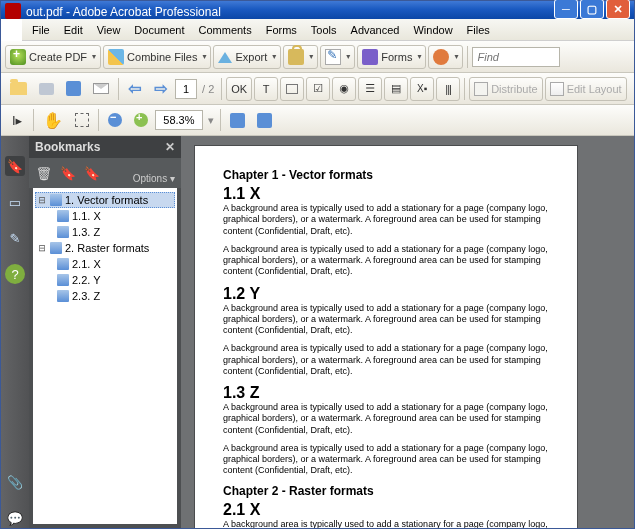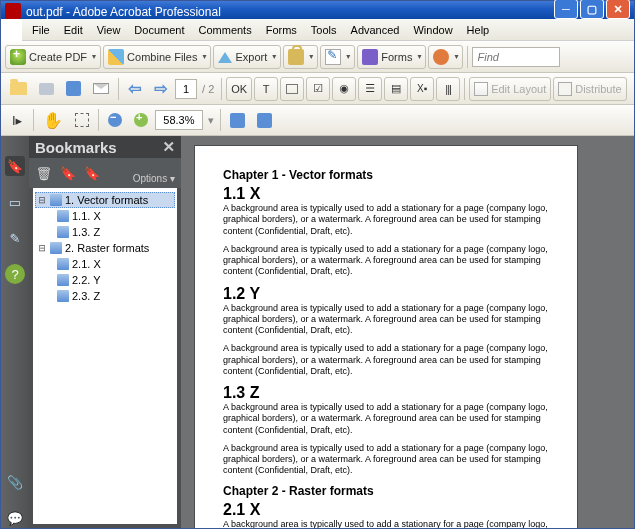--- a/index.html
+++ b/index.html
@@ -47,21 +47,21 @@
 .tb-input { height:20px; border:1px solid #b7b5aa; background:#fff; font-size:11px; padding:8px 4px; }
 .page-in { width:22px; text-align:center; }
 .zoom-in { width:48px; text-align:center; }
 .find-in { width:88px; color:#999; font-style:italic;}
 .tb-text { color:#888; font-size:11px; padding:0 3px;}
 .main { flex:1; display:flex; overflow:hidden; background:#6e7070;}
 .sidebar-strip { width:28px; background:linear-gradient(to right,#636466,#515254); display:flex; flex-direction:column; align-items:center; padding-top:20px; gap:16px; }
 .sidebtn { width:20px; height:20px; display:flex; align-items:center; justify-content:center; color:#c8dff7; font-size:13px;}
 .sidebtn.active { background:#3e4042; border-radius:3px; color:#fff;}
 .bookmarks-panel { width:152px; background:#4d4f51; color:#ddd; display:flex; flex-direction:column; }
-.bm-header { height:22px; background:#3e4042; display:flex; align-items:center; padding:0 6px; font-size:15px; font-weight:bold;}
+.bm-header { height:22px; background:#3e4042; display:flex; align-items:center; padding:0 6px; font-size:12px; font-weight:bold;}
 .bm-header .close-x { margin-left:auto; cursor:pointer; color:#ccc;}
 .bm-toolbar { height:30px; display:flex; align-items:center; padding:0 6px; gap:6px; background:#575a5c;}
 .bm-tb-icon { width:18px; height:18px; display:flex; align-items:center; justify-content:center; font-size:13px;}
 .bm-options { margin-left:auto; font-size:10px; color:#ccc;margin-top:11px;}
 .bm-tree { flex:1; background:#fff; margin:0 4px 4px 4px; overflow:auto; padding:4px 2px; font-size:11px; color:#000;}
 .bm-node { display:flex; align-items:center; padding:2px 2px; gap:3px; white-space:nowrap;}
 .bm-twist { width:10px; font-size:9px; color:#555; text-align:center;}
 .bm-icon { width:12px; height:12px; background:linear-gradient(to bottom,#a7c5e8,#5a8fd6); border-radius:1px; flex-shrink:0;}
 .bm-node.selected { background:#c7d8ef; border:1px dotted #5a8fd6; padding:1px 1px;}
 .bm-child { padding-left:22px;}
@@ -94,21 +94,21 @@
   <div class="menubar">
     <span class="menu">File</span>
     <span class="menu">Edit</span>
     <span class="menu">View</span>
     <span class="menu">Document</span>
     <span class="menu">Comments</span>
     <span class="menu">Forms</span>
     <span class="menu">Tools</span>
     <span class="menu">Advanced</span>
     <span class="menu">Window</span>
-    <span class="menu">Help</span>
+    <span class="menu">Files</span>
   </div>
 
   <div class="toolbar">
     <div class="tb-btn tb-drop">
         <span class="icon i-create"></span>
         <span>Create PDF</span>
       </div>
     <div class="tb-btn tb-drop">
         <span class="icon i-combine"></span>
         <span>Combine Files</span>
@@ -178,27 +178,27 @@
     <div class="tb-btn">
         <span>▤</span>
       </div>
     <div class="tb-btn">
         <span style="font-size:10px;">X▪</span>
       </div>
     <div class="tb-btn">
         <span style="letter-spacing:-1px;">|||</span>
       </div>
     <div class="tb-sep"></div>
+    <div class="tb-btn" style="color:#aaa;">
+        <span class="icon i-distrib"></span>
+        <span>Distribute</span>
+      </div>
     <div class="tb-btn" style="color:#aaa;">
         <span class="icon i-editlay"></span>
         <span>Edit Layout</span>
-      </div>
-    <div class="tb-btn" style="color:#aaa;">
-        <span class="icon i-distrib"></span>
-        <span>Distribute</span>
       </div>
   </div>
 
   <div class="toolbar toolbar3">
     <div class="tb-btn flat">
         <span class="i-cursor">I▸</span>
       </div>
     <div class="tb-sep"></div>
     <div class="tb-btn flat">
         <span class="i-hand">✋</span>

